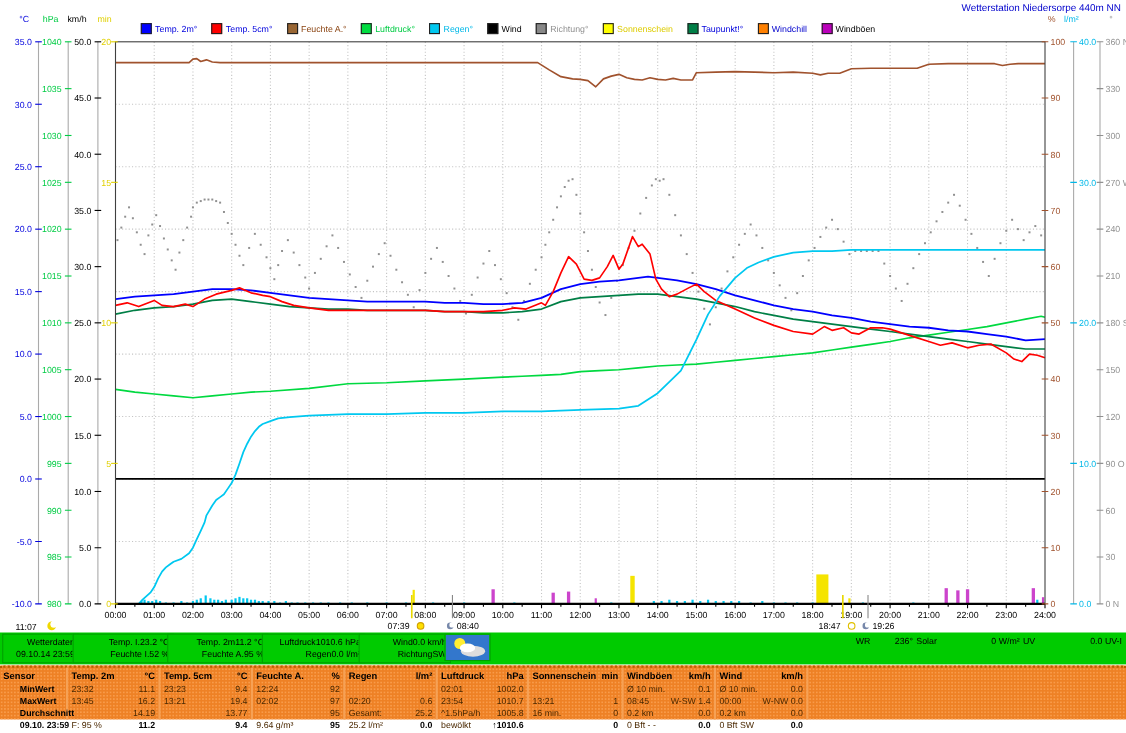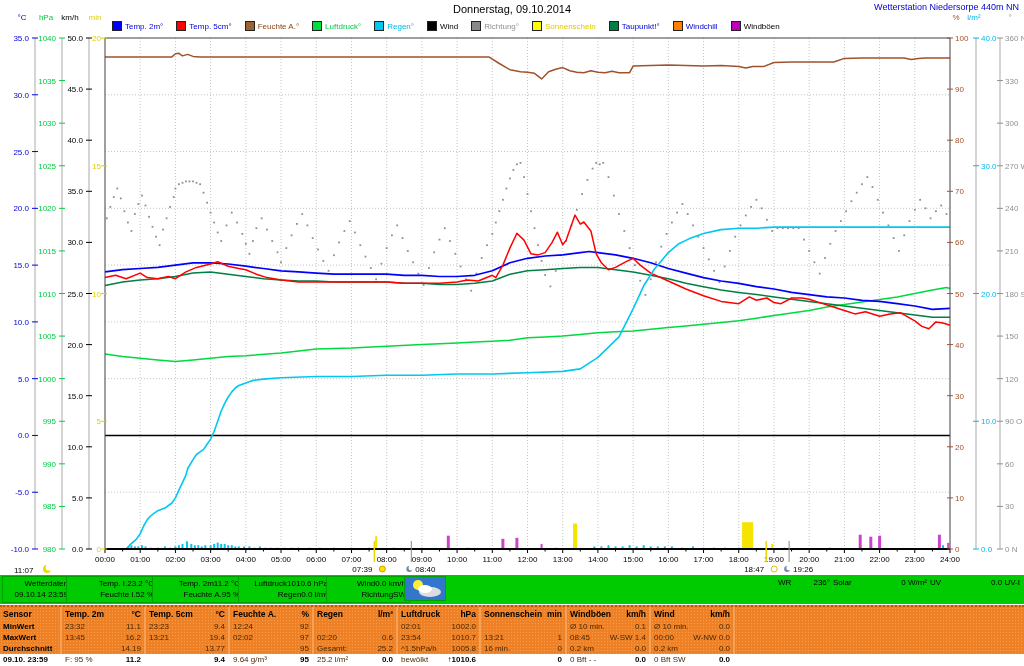--- a/index.html
+++ b/index.html
@@ -1,44 +1,43 @@
 <!DOCTYPE html>
 <html><head>
 <meta charset="utf-8">
 <style>
   html,body{margin:0;padding:0;background:#fff;}
   .screen{position:relative;width:1024px;height:666px;background:#ffffff;
           font-family:"Liberation Sans",sans-serif;overflow:hidden;}
   .title{position:absolute;top:3px;left:0;width:100%;text-align:center;font-size:11px;color:#000;}
   .station{position:absolute;top:2px;right:5px;font-size:9px;color:#0000cc;}
-  .legend{position:absolute;top:21px;left:112px;display:flex;gap:13px;font-size:8px;align-items:center;}
+  .legend{position:absolute;top:21px;left:128px;display:flex;gap:13px;font-size:8px;align-items:center;}
   .legend .it{display:flex;align-items:center;white-space:nowrap;}
   .legend .sw{width:8px;height:8px;border:1px solid #222;display:inline-block;margin-right:3px;}
   #chart{position:absolute;top:0;left:0;}
   #statusbar{position:absolute;top:575px;left:0;width:1024px;height:29px;background:#00cb00;}
   .sb-cell{position:absolute;top:1px;height:23px;background:#00cb00;border:1px solid #00a000;
            font-size:8px;color:#000;padding:1px 3px;line-height:11px;overflow:hidden;}
   .sb-row{display:flex;justify-content:flex-end;}
   .sb-right{position:absolute;top:2px;left:778px;width:242px;font-size:8px;color:#000;line-height:12px;}
   .sb-rrow{display:flex;justify-content:space-between;}
   .sb-pair{display:flex;justify-content:space-between;}
   #statstable{position:absolute;top:605px;left:0;width:1024px;height:49px;background:#ee8125;
       background-image:radial-gradient(#f89b4a 0.8px, rgba(0,0,0,0) 0.9px);background-size:3px 3px;
       border-top:2px dotted #b85e00;display:flex;box-sizing:border-box;}
   .st-col{border-right:2px solid #f6a155;padding:1px 3px;font-size:8px;color:#4a2800;box-sizing:border-box;flex:0 0 auto;}
   .st-fill{flex:1 1 auto;border-right:none;}
   .st-head{display:flex;justify-content:space-between;font-weight:bold;color:#000;font-size:8.5px;height:13px;line-height:13px;}
   .st-row{display:flex;justify-content:space-between;height:11px;line-height:11px;white-space:nowrap;}
-  .st-bold{font-weight:bold;color:#000;}
+  .st-bold{font-weight:bold;color:#000;margin-left:15px;}
 </style>
 </head>
 <body>
 
 <div class="screen">
-  <div class="title">Donnerstag, 09.10.2014</div>
   <div class="station">Wetterstation Niedersorpe 440m NN</div>
   <div class="legend" id="legend">
       <div class="it">
         <div class="sw" style="background: rgb(0, 0, 255);"></div>
         <div style="color: rgb(0, 0, 221);">Temp. 2m°</div>
       </div>
       <div class="it">
         <div class="sw" style="background: rgb(255, 0, 0);"></div>
         <div style="color: rgb(0, 0, 221);">Temp. 5cm°</div>
       </div>

